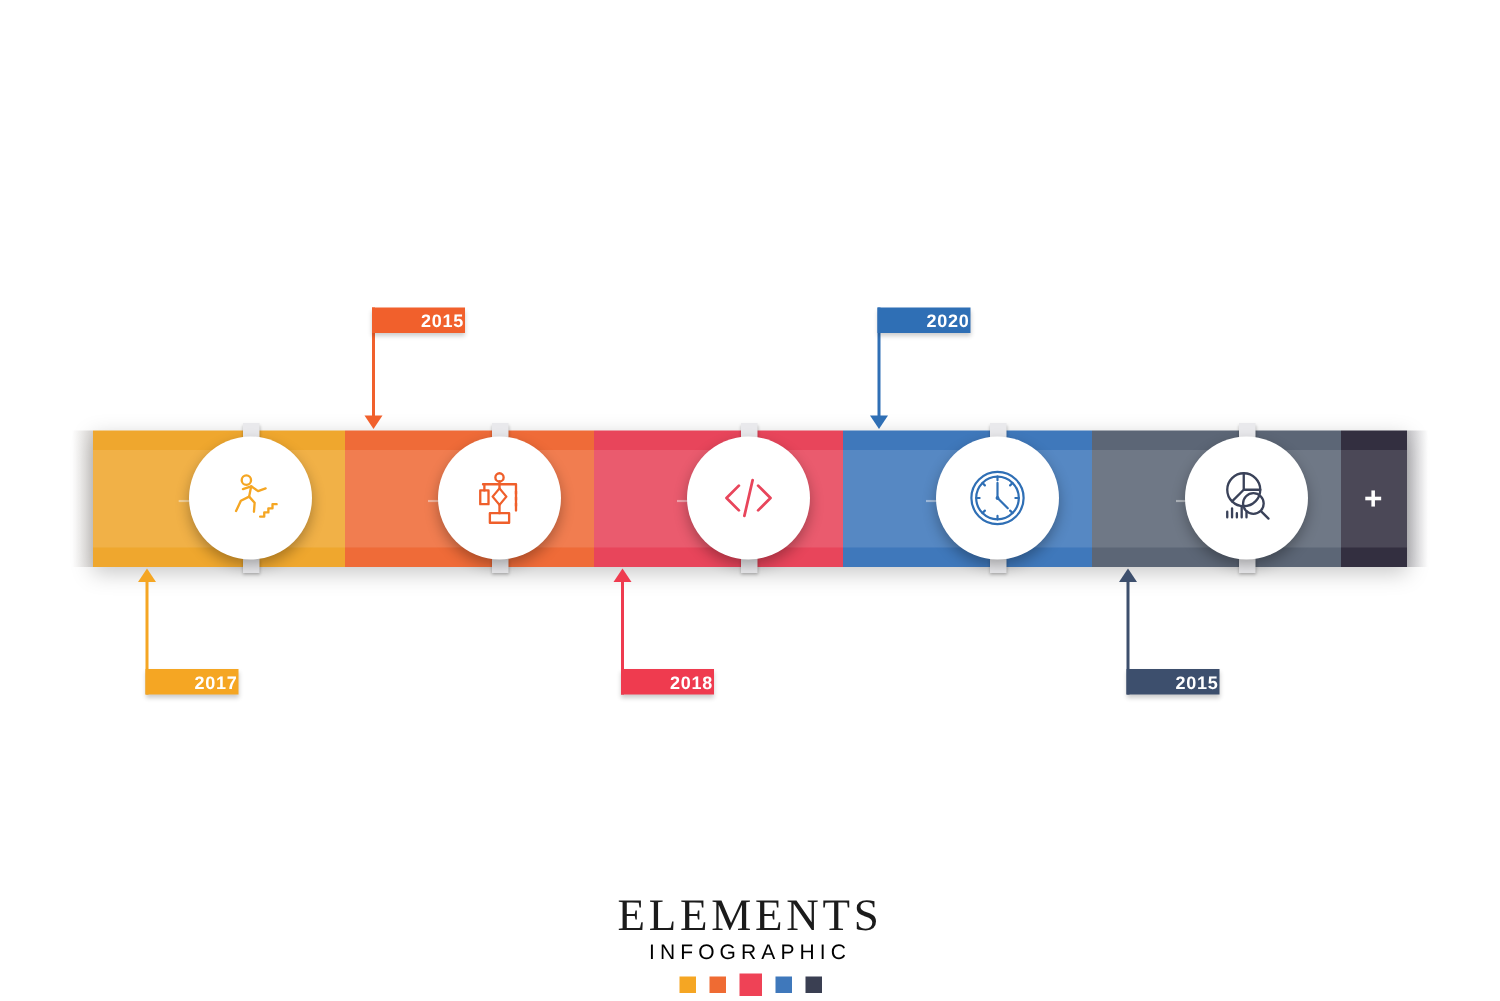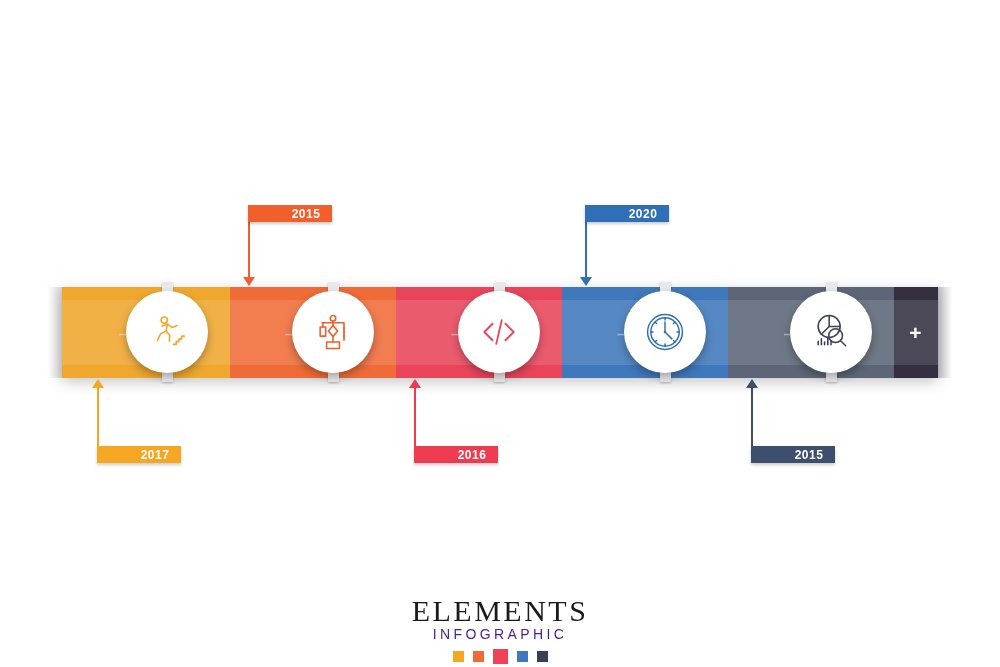--- a/index.html
+++ b/index.html
@@ -66,21 +66,21 @@
     background: #e9e9ec;
     z-index: 5;
     box-shadow: 0 1px 2px rgba(0,0,0,0.25);
   }
 
   
   .conn { position: absolute; z-index: 4; }
   .conn .stem { position: absolute; width: 2px; left: 0; }
   .conn .tag {
     position: absolute; left: 0;
-    width: 84px; height: 17px;
+    width: 62px; height: 17px;
     color: #ffffff; font-size: 12px; font-weight: bold;
     letter-spacing: 0.5px;
     display: flex; align-items: center; justify-content: center;
     box-shadow: 0 2px 3px rgba(0,0,0,0.20);
     padding-left: 32px;
   }
   .arrow {
     position: absolute; left: -5px;
     width: 0; height: 0;
     border-left: 6px solid transparent;
@@ -103,21 +103,21 @@
     color: #8d9298;
     padding: 0 14px;
   }
 
   
   .footer { position: absolute; left: 0; right: 0; top: 594px; text-align: center; }
   .footer .f-title {
     font-size: 30px; letter-spacing: 2.5px; color: #1b1b1b; font-weight: normal; font-family: Liberation Serif, serif;
   }
   .footer .f-sub {
-    font-size: 14px; letter-spacing: 3.4px; color: #4c1d95; margin-top: -2px;
+    font-size: 14px; letter-spacing: 3.4px; color: #000000; margin-top: -2px;
   }
   .swatches { margin-top: 9px; display: flex; justify-content: center; gap: 9px; }
   .swatch { width: 11px; height: 11px; }
   .swatch.big { width: 15px; height: 15px; margin-top: -2px; }
 </style>
 </head>
 <body>
 
 <div id="stage">
 
@@ -225,21 +225,21 @@
         <div class="tag" style="background: rgb(245, 166, 35); top: 446px;">2017</div>
       </div>
       <div class="conn" style="left: 248px; top: 0px;">
         <div class="stem" style="background: rgb(241, 96, 44); top: 205px; height: 76px;"></div>
         <div class="arrow" style="top: 277px; border-top: 9px solid rgb(241, 96, 44);"></div>
         <div class="tag" style="background: rgb(241, 96, 44); top: 205px;">2015</div>
       </div>
       <div class="conn" style="left: 414px; top: 0px;">
         <div class="stem" style="background: rgb(239, 59, 79); top: 386px; height: 77px;"></div>
         <div class="arrow" style="top: 379px; border-bottom: 9px solid rgb(239, 59, 79);"></div>
-        <div class="tag" style="background: rgb(239, 59, 79); top: 446px;">2016</div>
+        <div class="tag" style="background: rgb(239, 59, 79); top: 446px;">2018</div>
       </div>
       <div class="conn" style="left: 585px; top: 0px;">
         <div class="stem" style="background: rgb(47, 111, 181); top: 205px; height: 76px;"></div>
         <div class="arrow" style="top: 277px; border-top: 9px solid rgb(47, 111, 181);"></div>
         <div class="tag" style="background: rgb(47, 111, 181); top: 205px;">2020</div>
       </div>
       <div class="conn" style="left: 751px; top: 0px;">
         <div class="stem" style="background: rgb(61, 79, 109); top: 386px; height: 77px;"></div>
         <div class="arrow" style="top: 379px; border-bottom: 9px solid rgb(61, 79, 109);"></div>
         <div class="tag" style="background: rgb(61, 79, 109); top: 446px;">2015</div>

